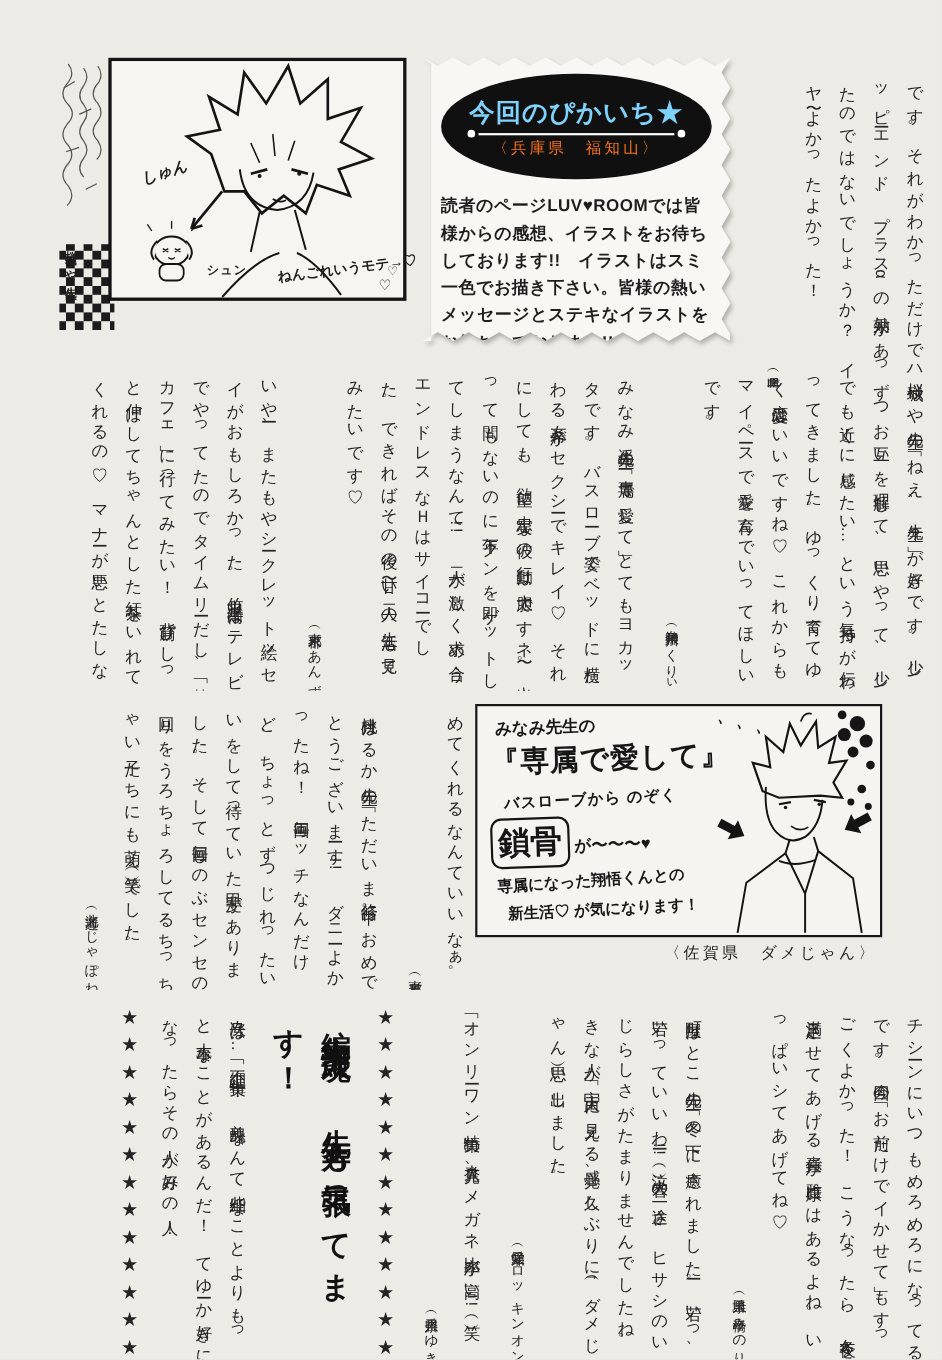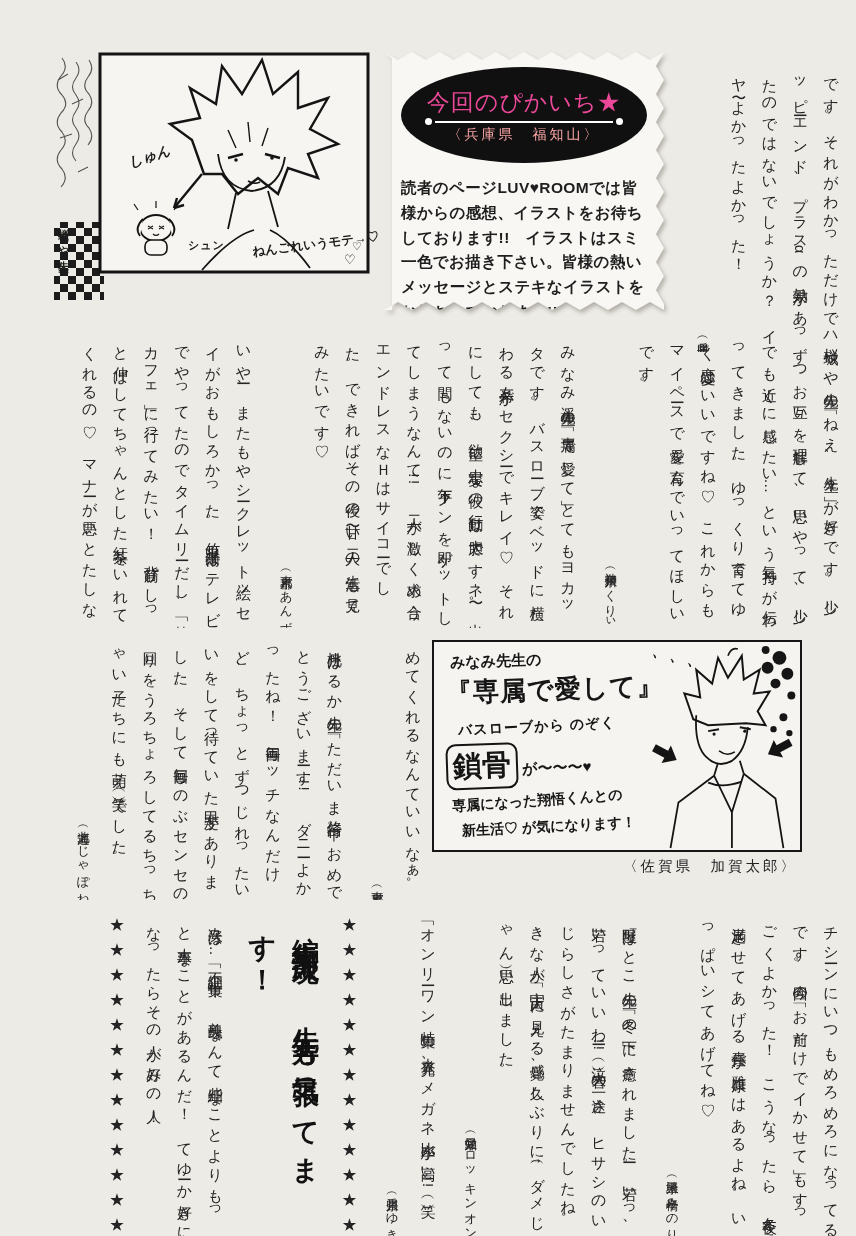--- a/index.html
+++ b/index.html
@@ -12,25 +12,25 @@
   .fanart1{width:322px;height:252px;position:relative;flex:none}
   .fa1-label{position:absolute;font-weight:bold;color:#1d1d1d;white-space:nowrap}
   .fa1-shun{left:76px;top:96px;font-size:14px;transform:rotate(-18deg);font-style:italic}
   .fa1-dogcry{left:136px;top:186px;font-size:11px;letter-spacing:1px}
   .fa1-scribble{left:200px;top:184px;font-size:12.5px;transform:rotate(-7deg)}
   .fa1-artist{left:5px;top:168px;writing-mode:vertical-rl;font-size:10.5px;letter-spacing:2px}
 
   .pikaichi-wrap{width:280px;flex:none;filter:drop-shadow(2px 3px 2px rgba(70,64,52,.35))}
   .zigzag{width:100%;height:258px;background:#f8f7f4;padding:15px 17px 0 17px}
   .oval{background:#101010;border-radius:50%;width:246px;height:96px;display:flex;flex-direction:column;align-items:center;justify-content:center;gap:3px}
-  .oval-title{color:#ec4899;font-size:23px;font-weight:normal;letter-spacing:1px}
+  .oval-title{color:#7dd3fc;font-size:23px;font-weight:bold;letter-spacing:1px}
   .oval-line{width:178px;height:2px;background:#fff;position:relative}
   .oval-line::before,.oval-line::after{content:"";position:absolute;width:7px;height:7px;border-radius:50%;background:#fff;top:-2.5px}
   .oval-line::before{left:-10px}.oval-line::after{right:-10px}
-  .oval-sub{color:#fca5a5;font-size:14px;letter-spacing:3px}
+  .oval-sub{color:#f97316;font-size:14px;letter-spacing:3px}
   .notice{margin-top:13px;font-size:15.5px;font-weight:bold;line-height:1.6;letter-spacing:.4px;color:#1e1e1e}
 
   
   .vtext{writing-mode:vertical-rl;text-orientation:mixed;overflow:hidden}
   .lt{font-size:15px;line-height:2.05;letter-spacing:2.5px;margin-block-end:6px}
   .attr{font-size:12.5px;letter-spacing:1px;text-align:end;line-height:2.3;margin-block-start:2px;margin-block-end:13px}
   .stars{font-size:15px;letter-spacing:7px;line-height:2;font-weight:bold;margin-block-end:8px}
   .headline{font-size:27px;font-weight:bold;letter-spacing:5px;line-height:1.6;margin-block-start:2px;margin-block-end:10px;color:#111}
 
   .topletter{height:300px;flex:1;padding-top:16px}
@@ -189,21 +189,21 @@
             <path d="M70,122 l-4,13 M92,120 l4,13"></path>
             <path d="M66,135 L30,162 L22,208 M96,133 L128,158 L136,208"></path>
             <path d="M66,135 L84,172 L96,133 M84,172 L84,208"></path>
             <path d="M60,142 q14,6 34,-1"></path>
           </g>
 
           <polygon points="0,6 14,6 14,0 26,10 14,20 14,14 0,14" transform="translate(10,98) rotate(28)" fill="#141414"></polygon>
           <polygon points="0,6 14,6 14,0 26,10 14,20 14,14 0,14" transform="translate(148,110) rotate(152)" fill="#141414"></polygon>
         </svg>
       </div>
-      <div class="fanart2credit">〈佐賀県　加賀太郎〉</div>
+      <div class="fanart2credit">〈佐賀県　ダメじゃん〉</div>
     </div>
   </div>
 
   <section class="band4 vtext">
     <p class="lt">チシーンにいつもめろめろになってる者です。今回の「お前だけでイかせて」もすっごくよかった！　こうなったら、冬夜を十分満足させてあげる責任が雅康にはあるよね。いっぱいシてあげてね♡</p>
     <p class="attr">（埼玉県／辛橋みのり）</p>
     <p class="lt">町屋はとこ先生の「冬の下」に癒されましたー。若いっ、若いっていいわー!!（泣）大智の一途さ、ヒサシのいじらしさがたまりませんでしたね。好きな人が「宇宙人」に見える感覚、久しぶりに（↑ダメじゃん）思い出しました。</p>
     <p class="attr">（愛知県／ロッキンオン）</p>
     <p class="lt">「オンリーワン特集」の大発見、メガネ比率が高い!!（笑）</p>
     <p class="attr">（香川県／ゆき）</p>

